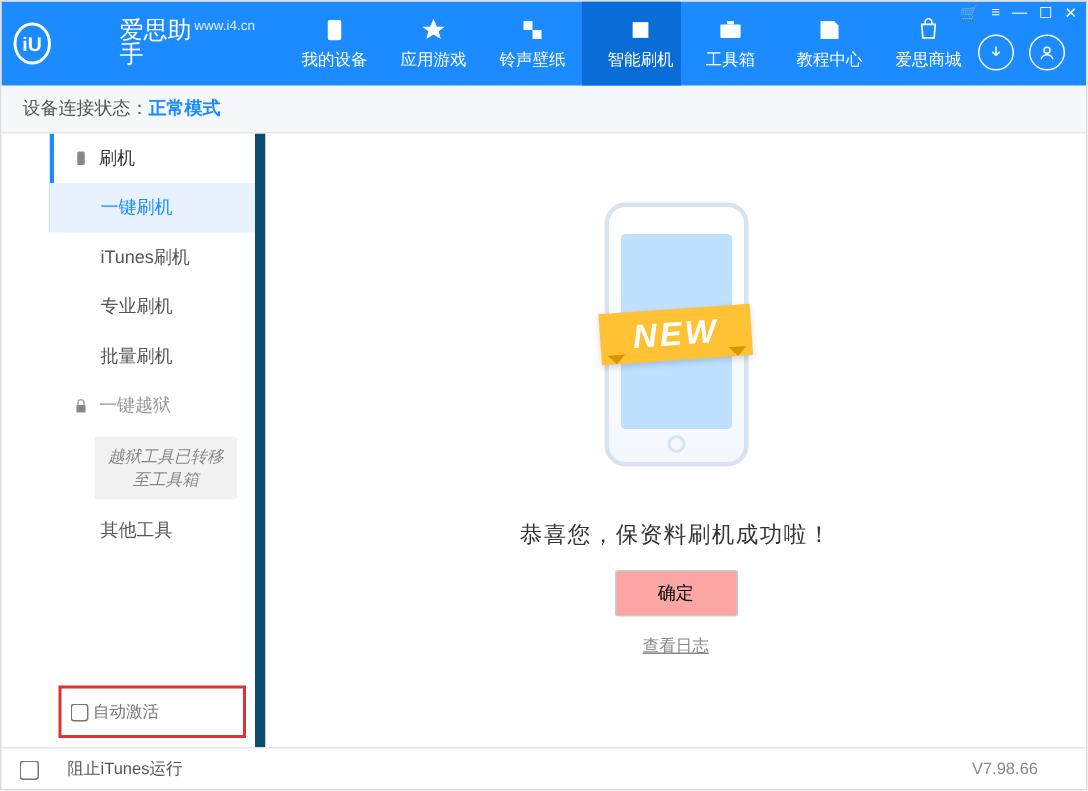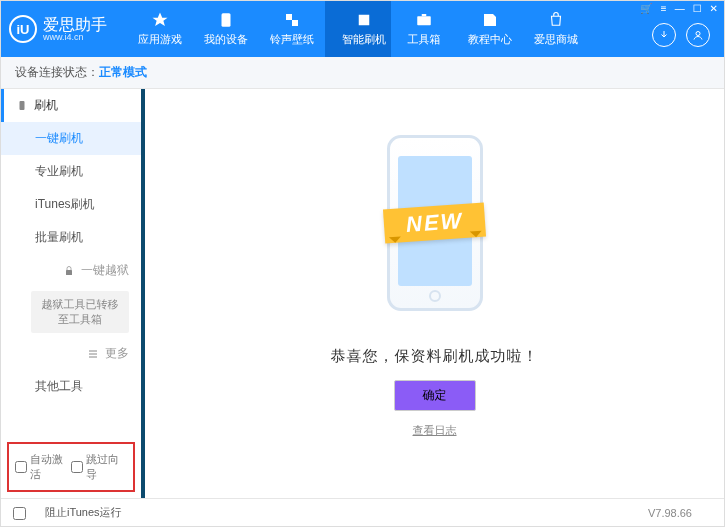--- a/index.html
+++ b/index.html
@@ -1,60 +1,60 @@
 <!DOCTYPE html>
 <html><head>
 <meta charset="utf-8">
 <style>
 * { margin: 0; padding: 0; box-sizing: border-box; font-family: "Microsoft YaHei", Arial, sans-serif; }
 body { width: 725px; height: 527px; background: #fff; border: 1px solid #ddd; overflow: hidden; display: flex; flex-direction: column; }
 .header { background: #1b8bff; height: 56px; display: flex; align-items: center; padding: 0 8px; position: relative; }
 .logo { display: flex; align-items: center; gap: 6px; margin-right: 20px; }
 .logo-badge { width: 28px; height: 28px; border: 2px solid #fff; border-radius: 50%; display: flex; align-items: center; justify-content: center; color: #fff; font-weight: bold; font-size: 13px; }
-.logo-text { color: #fff; font-size: 16px; display: flex; flex-direction: column; line-height: 1; }
+.logo-text { color: #fff; font-size: 16px; display: flex; flex-direction: row; line-height: 1; margin-left: 40px; }
 .logo-sub { font-size: 9px; opacity: 0.85; }
 .nav { display: flex; flex: 1; height: 100%; }
 .nav-item { width: 66px; display: flex; flex-direction: column; align-items: center; justify-content: center; color: #fff; font-size: 11px; cursor: pointer; gap: 3px; }
 .nav-item.active { background: #0a6cd6; padding-left: 12px; }
 .nav-icon { width: 18px; height: 18px; display: flex; align-items: center; justify-content: center; }
 .nav-icon svg { width: 18px; height: 18px; fill: #fff; }
 .win-controls { position: absolute; right: 6px; top: 2px; display: flex; gap: 8px; color: #fff; font-size: 10px; }
 .win-controls span { cursor: pointer; }
 .header-right { display: flex; gap: 10px; margin-right: 6px; margin-top: 12px; }
 .circle-btn { width: 24px; height: 24px; border: 1.5px solid #fff; border-radius: 50%; display: flex; align-items: center; justify-content: center; cursor: pointer; }
 .circle-btn svg { width: 12px; height: 12px; fill: none; stroke: #fff; stroke-width: 2; }
 .status-bar { height: 32px; background: #f5f7fa; border-bottom: 1px solid #e6e6e6; display: flex; align-items: center; padding: 0 14px; font-size: 12px; color: #555; }
 .status-bar .mode { color: #1b8bff; font-weight: bold; }
 .body { flex: 1; display: flex; overflow: hidden; }
-.sidebar { width: 144px; border-right: 4px solid #0c4a6e; display: flex; flex-direction: column; font-size: 12px; color: #444; }
+.sidebar { width: 144px; border-right: 7px solid #0c4a6e; display: flex; flex-direction: column; font-size: 12px; color: #444; margin-left: 32px; }
 .side-scroll { flex: 1; overflow: auto; }
 .side-section-hdr { display: flex; align-items: center; gap: 6px; padding: 8px 12px; color: #333; border-left: 3px solid #1b8bff; font-weight: 500; }
-.side-section-hdr.plain { border-left: 3px solid transparent; color: #999; justify-content: flex-end; }
+.side-section-hdr.plain { border-left: 3px solid transparent; color: #999; }
 .side-section-hdr svg { width: 12px; height: 12px; fill: #888; }
 .side-item { padding: 8px 12px 8px 34px; cursor: pointer; color: #555; }
 .side-item.active { background: #e8f2ff; color: #1b8bff; border-left: 3px solid #1b8bff; margin-left: -3px; }
-.side-note { margin: 4px 12px 4px 30px; padding: 6px; background: #f2f2f2; color: #888; font-size: 11px; text-align: center; border-radius: 2px; }
+.side-note { margin: 4px 12px 4px 30px; padding: 6px; background: #f2f2f2; color: #888; font-size: 11px; text-align: center; border-radius: 2px; font-style: italic; }
 .checkbox-row { border: 2px solid #d33; margin: 6px; padding: 8px 6px; display: flex; font-size: 11px; color: #777; }
 .chk { display: flex; align-items: center; gap: 3px; }
 .chk input { width: 12px; height: 12px; }
 .device { padding: 6px 10px 10px; border-top: 1px solid #eee; }
 .device-name { color: #1b8bff; font-size: 12px; font-weight: 500; display: flex; align-items: center; gap: 4px; }
 .device-name svg { width: 10px; height: 14px; fill: #1b8bff; }
 .device-cap { display: inline-block; border: 1px solid #999; border-radius: 2px; font-size: 9px; padding: 0 3px; color: #666; margin-top: 3px; }
 .device-type { color: #aaa; font-size: 11px; margin-top: 2px; }
 .main { flex: 1; display: flex; flex-direction: column; align-items: center; padding-top: 34px; background: #fff; }
 .phone-img { width: 180px; height: 200px; position: relative; display: flex; align-items: center; justify-content: center; }
 .phone-body { width: 96px; height: 176px; border: 3px solid #d7e3f0; border-radius: 14px; background: linear-gradient(#fff,#f4f8fc); position: relative; }
 .phone-screen { position: absolute; top: 18px; left: 8px; right: 8px; bottom: 22px; background: #bfe0ff; border-radius: 3px; }
 .phone-home { position: absolute; bottom: 6px; left: 50%; transform: translateX(-50%); width: 12px; height: 12px; border: 2px solid #d7e3f0; border-radius: 50%; }
 .ribbon { position: absolute; background: #ffc234; color: #fff; font-weight: bold; font-style: italic; font-size: 22px; padding: 4px 22px; letter-spacing: 2px; transform: rotate(-4deg); box-shadow: 0 2px 4px rgba(0,0,0,.15); }
 .ribbon::before, .ribbon::after { content:""; position:absolute; bottom:-6px; border:6px solid transparent; border-top-color:#d89600; }
 .ribbon::before { left:4px; } .ribbon::after { right:4px; }
 .success-text { margin-top: 24px; font-size: 15px; color: #333; letter-spacing: 1px; }
-.ok-btn { margin-top: 14px; padding: 6px 28px; border: 1px solid #ccc; background: #8b5cf6; font-size: 12px; cursor: pointer; border-radius: 2px; }
+.ok-btn { margin-top: 14px; padding: 6px 28px; border: 1px solid #ccc; background: #fca5a5; font-size: 12px; cursor: pointer; border-radius: 2px; }
 .log-link { margin-top: 12px; font-size: 11px; color: #888; text-decoration: underline; cursor: pointer; }
 .footer { height: 28px; border-top: 1px solid #e6e6e6; display: flex; align-items: center; padding: 0 12px; font-size: 11px; color: #555; }
 .footer .left { display: flex; align-items: flex-end; gap: 19px; }
 .footer .ver { margin-left: auto; color: #888; margin-right: 20px; }
 .footer .links { display: flex; gap: 16px; color: #555; }
 .footer .links span { cursor: pointer; }
 </style>
 </head>
 <body>
 
@@ -63,32 +63,32 @@
     <div class="logo-badge">iU</div>
     <div class="logo-text">
       <span>爱思助手</span>
       <span class="logo-sub">www.i4.cn</span>
     </div>
   </div>
   <div class="nav" id="nav">
       <div class="nav-item">
         <span class="nav-icon">
           <svg viewBox="0 0 24 24">
+            <rect x="6" y="3" width="12" height="18" rx="2"></rect>
+          </svg>
+        </span>
+        <span>我的设备</span>
+      </div>
+      <div class="nav-item">
+        <span class="nav-icon">
+          <svg viewBox="0 0 24 24">
             <path d="M12 2l3 7h7l-5.5 4 2 7L12 16l-6.5 4 2-7L2 9h7z"></path>
           </svg>
         </span>
         <span>应用游戏</span>
-      </div>
-      <div class="nav-item">
-        <span class="nav-icon">
-          <svg viewBox="0 0 24 24">
-            <rect x="6" y="3" width="12" height="18" rx="2"></rect>
-          </svg>
-        </span>
-        <span>我的设备</span>
       </div>
       <div class="nav-item">
         <span class="nav-icon">
           <svg viewBox="0 0 24 24">
             <path d="M4 4h8v8H4zM12 12h8v8h-8z"></path>
           </svg>
         </span>
         <span>铃声壁纸</span>
       </div>
       <div class="nav-item active">
@@ -156,47 +156,37 @@
 <div class="body">
   <div class="sidebar">
     <div class="side-scroll" id="side">
         <div class="side-section-hdr">
           <svg viewBox="0 0 24 24">
             <rect x="7" y="2" width="10" height="18" rx="2"></rect>
           </svg>
           <span>刷机</span>
         </div>
         <div class="side-item active">一键刷机</div>
+        <div class="side-item">iTunes刷机</div>
         <div class="side-item">专业刷机</div>
-        <div class="side-item">iTunes刷机</div>
         <div class="side-item">批量刷机</div>
         <div class="side-section-hdr plain">
           <svg viewBox="0 0 24 24">
             <rect x="6" y="10" width="12" height="10" rx="1"></rect>
             <path d="M8 10V7a4 4 0 018 0v3" fill="none" stroke="#aaa" stroke-width="2"></path>
           </svg>
           <span>一键越狱</span>
         </div>
         <div class="side-note">越狱工具已转移至工具箱</div>
-        <div class="side-section-hdr plain">
-          <svg viewBox="0 0 24 24">
-            <path d="M4 6h16M4 12h16M4 18h16" stroke="#888" stroke-width="2"></path>
-          </svg>
-          <span>更多</span>
-        </div>
         <div class="side-item">其他工具</div>
       </div>
     <div class="checkbox-row">
       <label class="chk">
           <input type="checkbox" style="">
           <span>自动激活</span>
-        </label>
-      <label class="chk">
-          <input type="checkbox" style="">
-          <span>跳过向导</span>
         </label>
     </div>
   </div>
 
   <div class="main">
     <div class="phone-img">
       <div class="phone-body">
           <div class="phone-screen"></div>
           <div class="phone-home"></div>
         </div>

